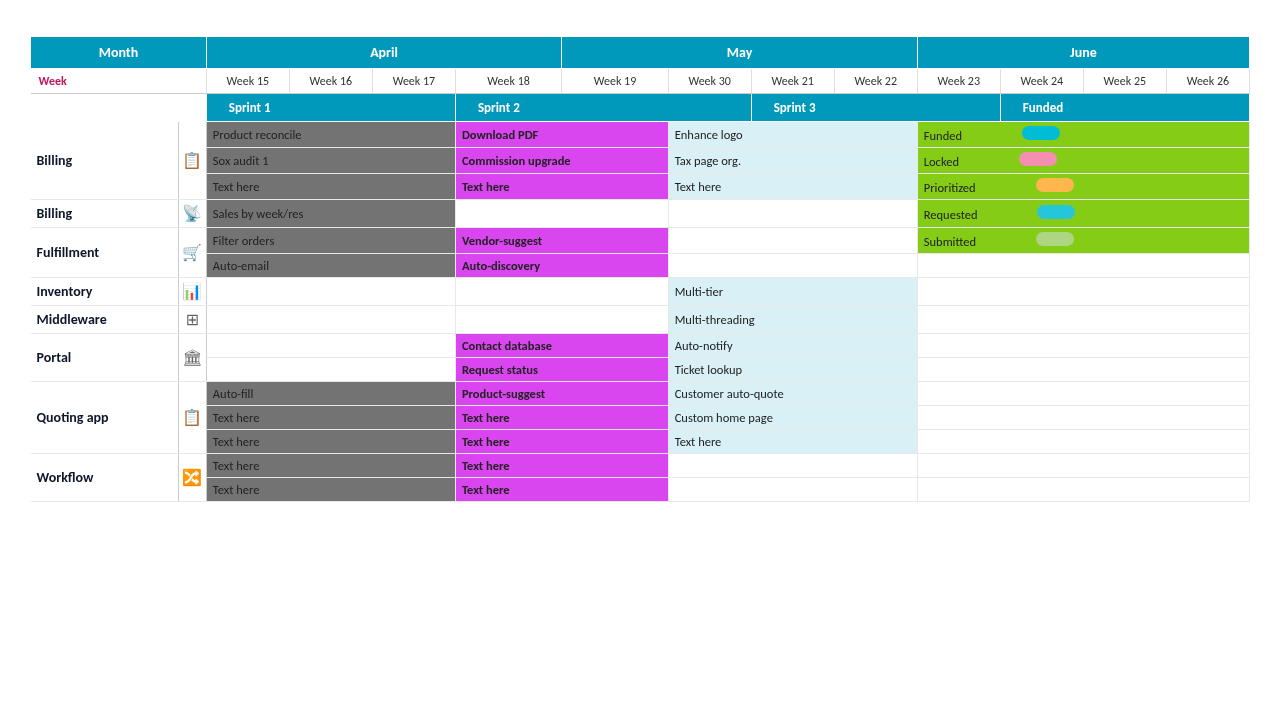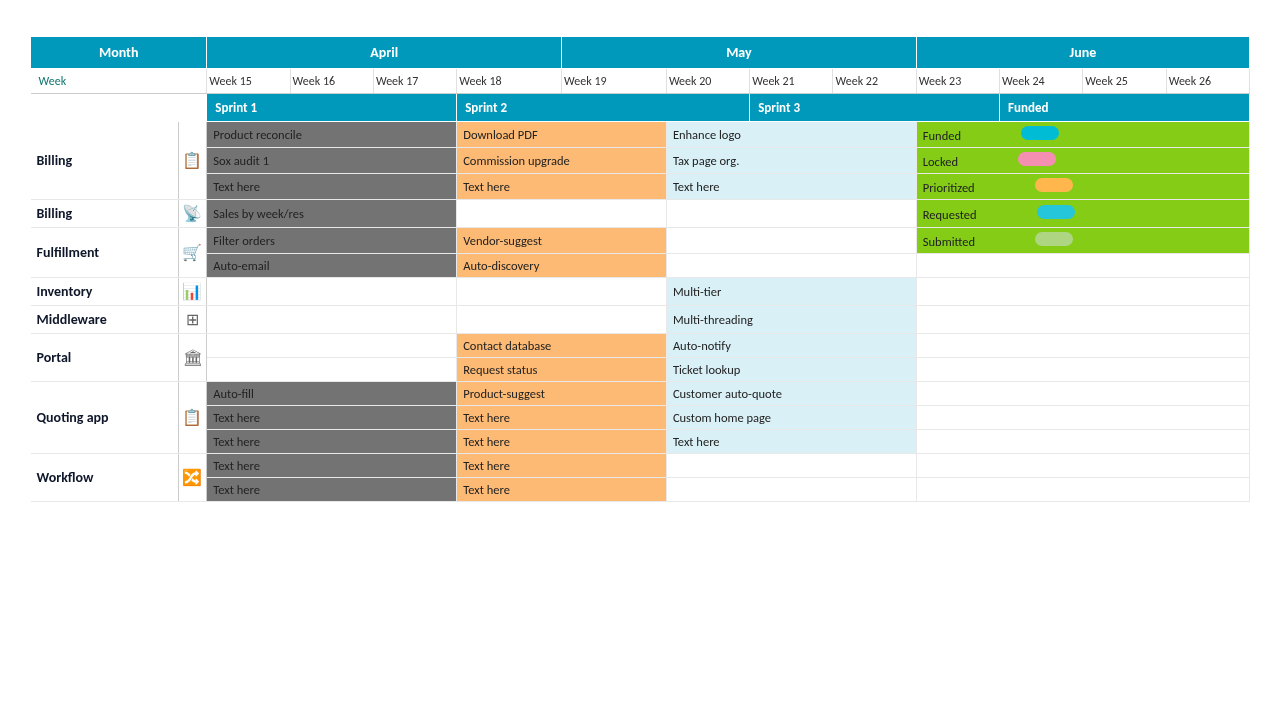--- a/index.html
+++ b/index.html
@@ -45,42 +45,42 @@
       font-weight: 700;
       font-size: 14px;
       text-align: center;
       padding: 7px 4px;
       border: 1px solid #fff;
       margin-top: 16px;
     }
 
     
     .week-header td {
-      text-align: left;
+      text-align: center;
       font-size: 12px;
       color: #333;
       padding: 5px 2px;
       border-bottom: 1px solid #ccc;
       border-right: 1px solid #e0e0e0;
       background: #fff;
     }
     .week-header td.row-label {
       text-align: left;
       padding-left: 8px;
-      font-weight: 400;
-      color: #0f766e;
+      font-weight: 700;
+      color: #be185d;
     }
 
     
     .sprint-header td {
       background: #0099bb;
       color: #fff;
       font-weight: 700;
       font-size: 13px;
-      padding: 6px 8px;
+      padding: 6px 22px;
       border: 1px solid #fff;
     }
     .sprint-header td.empty-cell {
       background: #fff;
       border: none;
     }
 
     
     .data-row td {
       padding: 4px 6px;
@@ -106,21 +106,21 @@
       font-size: 16px;
       background: #fff;
       border-right: 1px solid #ccc;
       width: 28px;
       padding: 4px 2px;
     }
 
     
     .s1 { background-color: #737373; }
     
-    .s2 { background-color: #fdba74; }
+    .s2 { background-color: #d946ef; font-weight: bold; }
     
     .s3 { background-color: #d9f0f7; margin-top: 20px; }
     
     .st { background-color: #84cc16; }
     
     .empty { background-color: #fff; }
 
     .status-badge {
       display: inline-block;
       width: 38px;
@@ -151,21 +151,21 @@
         <th colspan="4">June</th>
       </tr>
 
       <tr class="week-header">
         <td class="row-label" colspan="2">Week</td>
         <td>Week 15</td>
         <td>Week 16</td>
         <td>Week 17</td>
         <td>Week 18</td>
         <td>Week 19</td>
-        <td>Week 20</td>
+        <td>Week 30</td>
         <td>Week 21</td>
         <td>Week 22</td>
         <td>Week 23</td>
         <td>Week 24</td>
         <td>Week 25</td>
         <td>Week 26</td>
       </tr>
 
       <tr class="sprint-header">
           <td colspan="2" class="empty-cell"></td>

